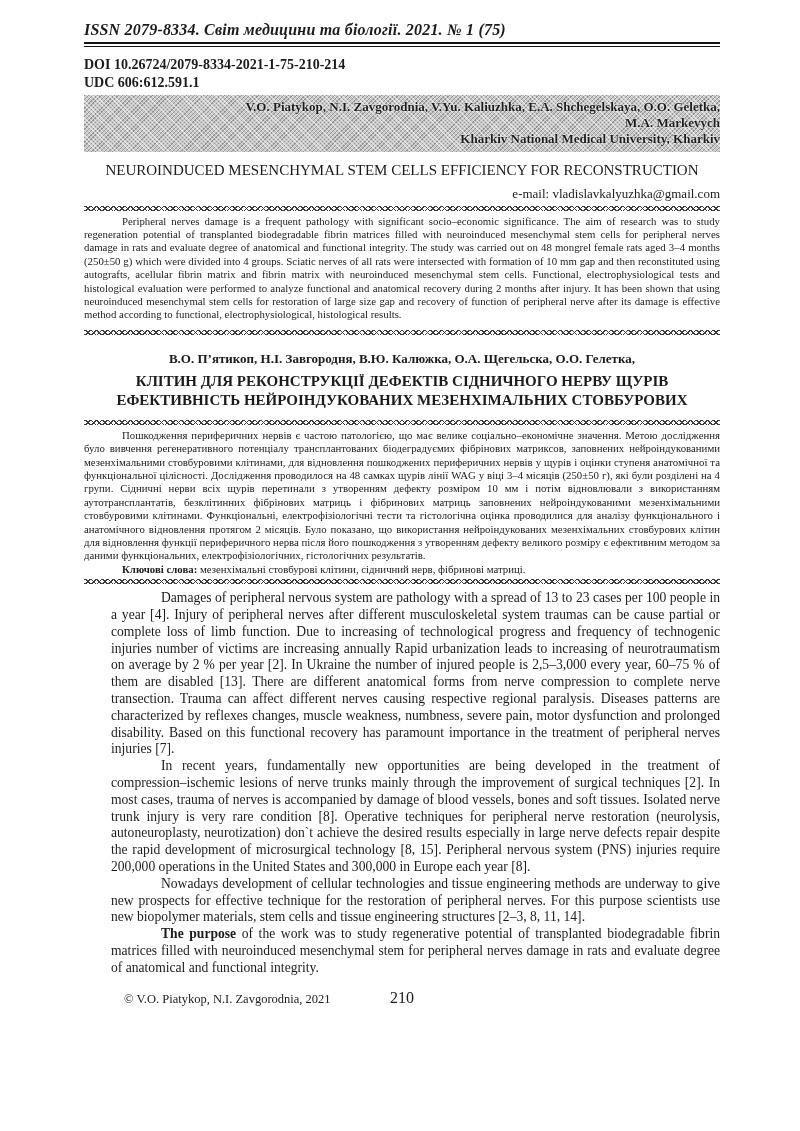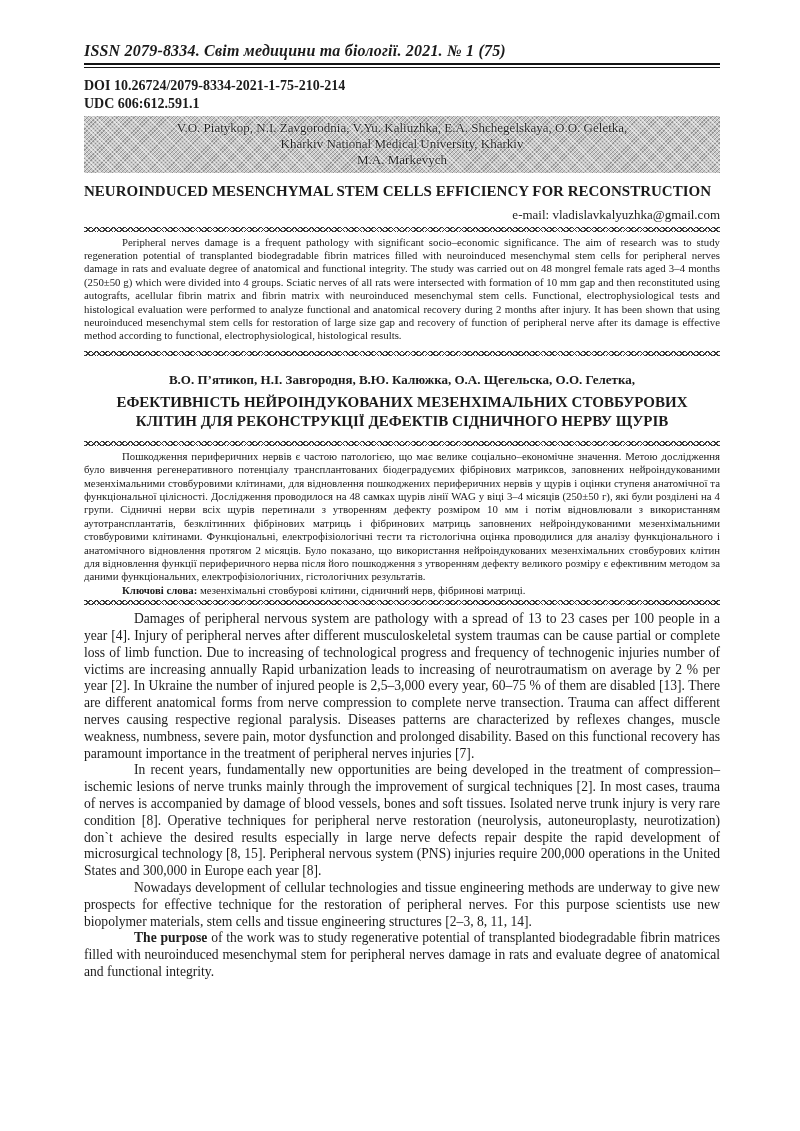--- a/index.html
+++ b/index.html
@@ -3,56 +3,56 @@
 <meta charset="utf-8">
 <style>
   html,body{margin:0;padding:0;background:#e8e8e8;}
   .page{
     width:800px;height:1131px;margin:0 auto;background:#ffffff;
     position:relative;overflow:hidden;color:#1b1b1b;
     font-family:"Liberation Serif","DejaVu Serif",serif;
   }
   .col{margin-left:84px;width:636px;}
 
-  .journal-line{padding-top:42px;font-size:16px;font-weight:bold;font-style:italic;letter-spacing:.2px;}
+  .journal-line{padding-top:21px;font-size:16px;font-weight:bold;font-style:italic;letter-spacing:.2px;}
   .header-rule{margin-top:3px;border-top:2.5px solid #141414;border-bottom:1.2px solid #141414;height:2px;}
 
   .doi-block{margin-top:9px;font-weight:bold;font-size:14px;line-height:17.5px;}
 
   .authors-band{
-    margin-top:4px;padding:4px 0 5px;text-align:center;font-weight:normal;
+    margin-top:4px;padding:4px 0 5px;text-align:right;font-weight:bold;
     font-size:13px;line-height:16px;
     background-color:#c8c8c8;
     background-image:
       repeating-linear-gradient(45deg,rgba(255,255,255,.55) 0 1px,transparent 1px 3px),
       repeating-linear-gradient(135deg,rgba(60,60,60,.38) 0 1px,transparent 1px 3px);
     text-shadow:0 0 2px rgba(255,255,255,.95),0 0 1px rgba(255,255,255,.95);
   }
 
-  .title-en{margin-top:9px;font-weight:bold;font-size:15px;line-height:18.5px;}
+  .title-en{margin-top:9px;text-align:center;font-weight:normal;font-size:15px;line-height:18.5px;}
   .email-line{margin-top:6px;text-align:right;font-size:13px;line-height:15px;}
 
   .zigzag{
     height:5px;
     background:
       repeating-linear-gradient(45deg,#3c3c3c 0 1.1px,transparent 1.1px 4px),
       repeating-linear-gradient(-45deg,#3c3c3c 0 1.1px,transparent 1.1px 4px);
   }
   .z-after-email{margin-top:5px;}
   .z-after-abs-en{margin-top:8px;}
   .z-after-title-ua{margin-top:9px;}
   .z-after-abs-ua{margin-top:3px;}
 
   .abstract{margin-top:4px;font-size:10.8px;line-height:13.4px;text-align:justify;}
   .abstract p{margin:0;text-indent:38px;}
 
   .authors-ua{margin-top:15px;text-align:center;font-weight:bold;font-size:13px;line-height:17px;}
   .title-ua{margin-top:5px;text-align:center;font-weight:bold;font-size:15px;line-height:19.5px;}
 
-  .body-text{margin-top:6px;font-size:13.6px;line-height:16.8px;text-align:justify;}
+  .body-text{margin-top:6px;font-size:13.6px;line-height:16.8px;text-align:justify;margin-left:27px;}
   .body-text p{margin:0;text-indent:50px;}
 
   .page-footer{margin-top:12px;position:relative;height:24px;}
   .copyright{position:absolute;left:40px;top:3px;font-size:12.5px;}
   .page-number{text-align:center;font-size:16px;}
   .nowrap{white-space:nowrap;}
 </style>
 </head>
 <body>
 
@@ -62,22 +62,22 @@
     <div class="journal-line">ISSN 2079-8334. Світ медицини та біології. 2021. № 1 (75)</div>
     <div class="header-rule"></div>
 
     <div class="doi-block">
       <div>DOI 10.26724/2079-8334-2021-1-75-210-214</div>
       <div>UDC 606:612.591.1</div>
     </div>
 
     <div class="authors-band">
       <div class="nowrap">V.O. Piatykop, N.I. Zavgorodnia, V.Yu. Kaliuzhka, E.A. Shchegelskaya, O.O. Geletka,</div>
+      <div>M.A. Markevych</div>
       <div>Kharkiv National Medical University, Kharkiv</div>
-      <div>M.A. Markevych</div>
     </div>
 
     <div class="title-en">
       <div class="nowrap">NEUROINDUCED MESENCHYMAL STEM CELLS EFFICIENCY FOR RECONSTRUCTION</div>
     </div>
 
     <div class="email-line">e-mail: vladislavkalyuzhka@gmail.com</div>
 
     <div class="zigzag z-after-email"></div>
 
@@ -85,35 +85,39 @@
       <p>Peripheral nerves damage is a frequent pathology with significant socio–economic significance. The aim of research was to study regeneration potential of transplanted biodegradable fibrin matrices filled with neuroinduced mesenchymal stem cells for peripheral nerves damage in rats and evaluate degree of anatomical and functional integrity. The study was carried out on 48 mongrel female rats aged 3–4 months (250±50 g) which were divided into 4 groups. Sciatic nerves of all rats were intersected with formation of 10 mm gap and then reconstituted using autografts, acellular fibrin matrix and fibrin matrix with neuroinduced mesenchymal stem cells. Functional, electrophysiological tests and histological evaluation were performed to analyze functional and anatomical recovery during 2 months after injury. It has been shown that using neuroinduced mesenchymal stem cells for restoration of large size gap and recovery of function of peripheral nerve after its damage is effective method according to functional, electrophysiological, histological results.</p>
     </div>
 
     <div class="zigzag z-after-abs-en"></div>
 
     <div class="authors-ua">
       <div class="nowrap">В.О. П’ятикоп, Н.І. Завгородня, В.Ю. Калюжка, О.А. Щегельска, О.О. Гелетка,</div>
     </div>
 
     <div class="title-ua">
+      <div class="nowrap">КЛІТИН ДЛЯ РЕКОНСТРУКЦІЇ ДЕФЕКТІВ СІДНИЧНОГО НЕРВУ ЩУРІВ</div>
       <div class="nowrap">ЕФЕКТИВНІСТЬ НЕЙРОІНДУКОВАНИХ МЕЗЕНХІМАЛЬНИХ СТОВБУРОВИХ</div>
-      <div class="nowrap">КЛІТИН ДЛЯ РЕКОНСТРУКЦІЇ ДЕФЕКТІВ СІДНИЧНОГО НЕРВУ ЩУРІВ</div>
     </div>
 
     <div class="zigzag z-after-title-ua"></div>
 
     <div class="abstract">
       <p>Пошкодження периферичних нервів є частою патологією, що має велике соціально–економічне значення. Метою дослідження було вивчення регенеративного потенціалу трансплантованих біодеградуємих фібрінових матриксов, заповнених нейроіндукованими мезенхімальними стовбуровими клітинами, для відновлення пошкоджених периферичних нервів у щурів і оцінки ступеня анатомічної та функціональної цілісності. Дослідження проводилося на 48 самках щурів лінії WAG у віці 3–4 місяців (250±50 г), які були розділені на 4 групи. Сідничні нерви всіх щурів перетинали з утворенням дефекту розміром 10 мм і потім відновлювали з використанням аутотрансплантатів, безклітинних фібрінових матриць і фібринових матриць заповнених нейроіндукованими мезенхімальними стовбуровими клітинами. Функціональні, електрофізіологічні тести та гістологічна оцінка проводилися для аналізу функціонального і анатомічного відновлення протягом 2 місяців. Було показано, що використання нейроіндукованих мезенхімальних стовбурових клітин для відновлення функції периферичного нерва після його пошкодження з утворенням дефекту великого розміру є ефективним методом за даними функціональних, електрофізіологічних, гістологічних результатів.</p>
       <p><b>Ключові слова:</b><span> мезенхімальні стовбурові клітини, сідничний нерв, фібринові матриці.</span></p>
     </div>
 
     <div class="zigzag z-after-abs-ua"></div>
 
     <div class="body-text">
       <p>Damages of peripheral nervous system are pathology with a spread of 13 to 23 cases per 100 people in a year [4]. Injury of peripheral nerves after different musculoskeletal system traumas can be cause partial or complete loss of limb function. Due to increasing of technological progress and frequency of technogenic injuries number of victims are increasing annually Rapid urbanization leads to increasing of neurotraumatism on average by 2 % per year [2]. In Ukraine the number of injured people is 2,5–3,000 every year, 60–75 % of them are disabled [13]. There are different anatomical forms from nerve compression to complete nerve transection. Trauma can affect different nerves causing respective regional paralysis. Diseases patterns are characterized by reflexes changes, muscle weakness, numbness, severe pain, motor dysfunction and prolonged disability. Based on this functional recovery has paramount importance in the treatment of peripheral nerves injuries [7].</p>
       <p>In recent years, fundamentally new opportunities are being developed in the treatment of compression–ischemic lesions of nerve trunks mainly through the improvement of surgical techniques [2]. In most cases, trauma of nerves is accompanied by damage of blood vessels, bones and soft tissues. Isolated nerve trunk injury is very rare condition [8]. Operative techniques for peripheral nerve restoration (neurolysis, autoneuroplasty, neurotization) don`t achieve the desired results especially in large nerve defects repair despite the rapid development of microsurgical technology [8, 15]. Peripheral nervous system (PNS) injuries require 200,000 operations in the United States and 300,000 in Europe each year [8].</p>
       <p>Nowadays development of cellular technologies and tissue engineering methods are underway to give new prospects for effective technique for the restoration of peripheral nerves. For this purpose scientists use new biopolymer materials, stem cells and tissue engineering structures [2–3, 8, 11, 14].</p>
       <p><b>The purpose</b><span> of the work was to study regenerative potential of transplanted biodegradable fibrin matrices filled with neuroinduced mesenchymal stem for peripheral nerves damage in rats and evaluate degree of anatomical and functional integrity.</span></p>
     </div>
 
+    <div class="page-footer">
+      <div class="copyright">©  V.O. Piatykop, N.I. Zavgorodnia, 2021</div>
+      <div class="page-number">210</div>
+    </div>
 
   </div>
 </div>
 
 </body></html>

